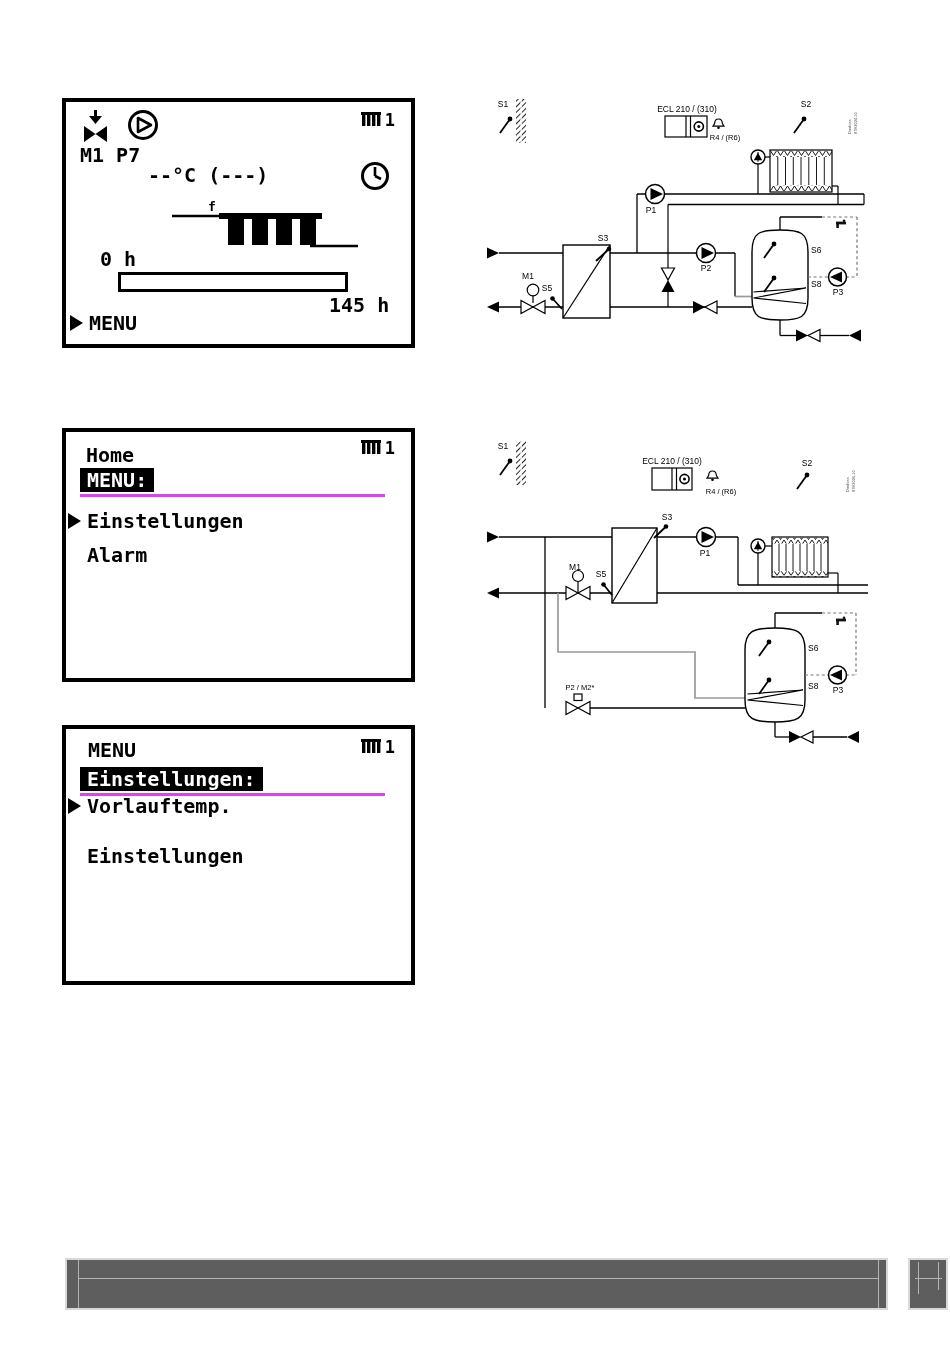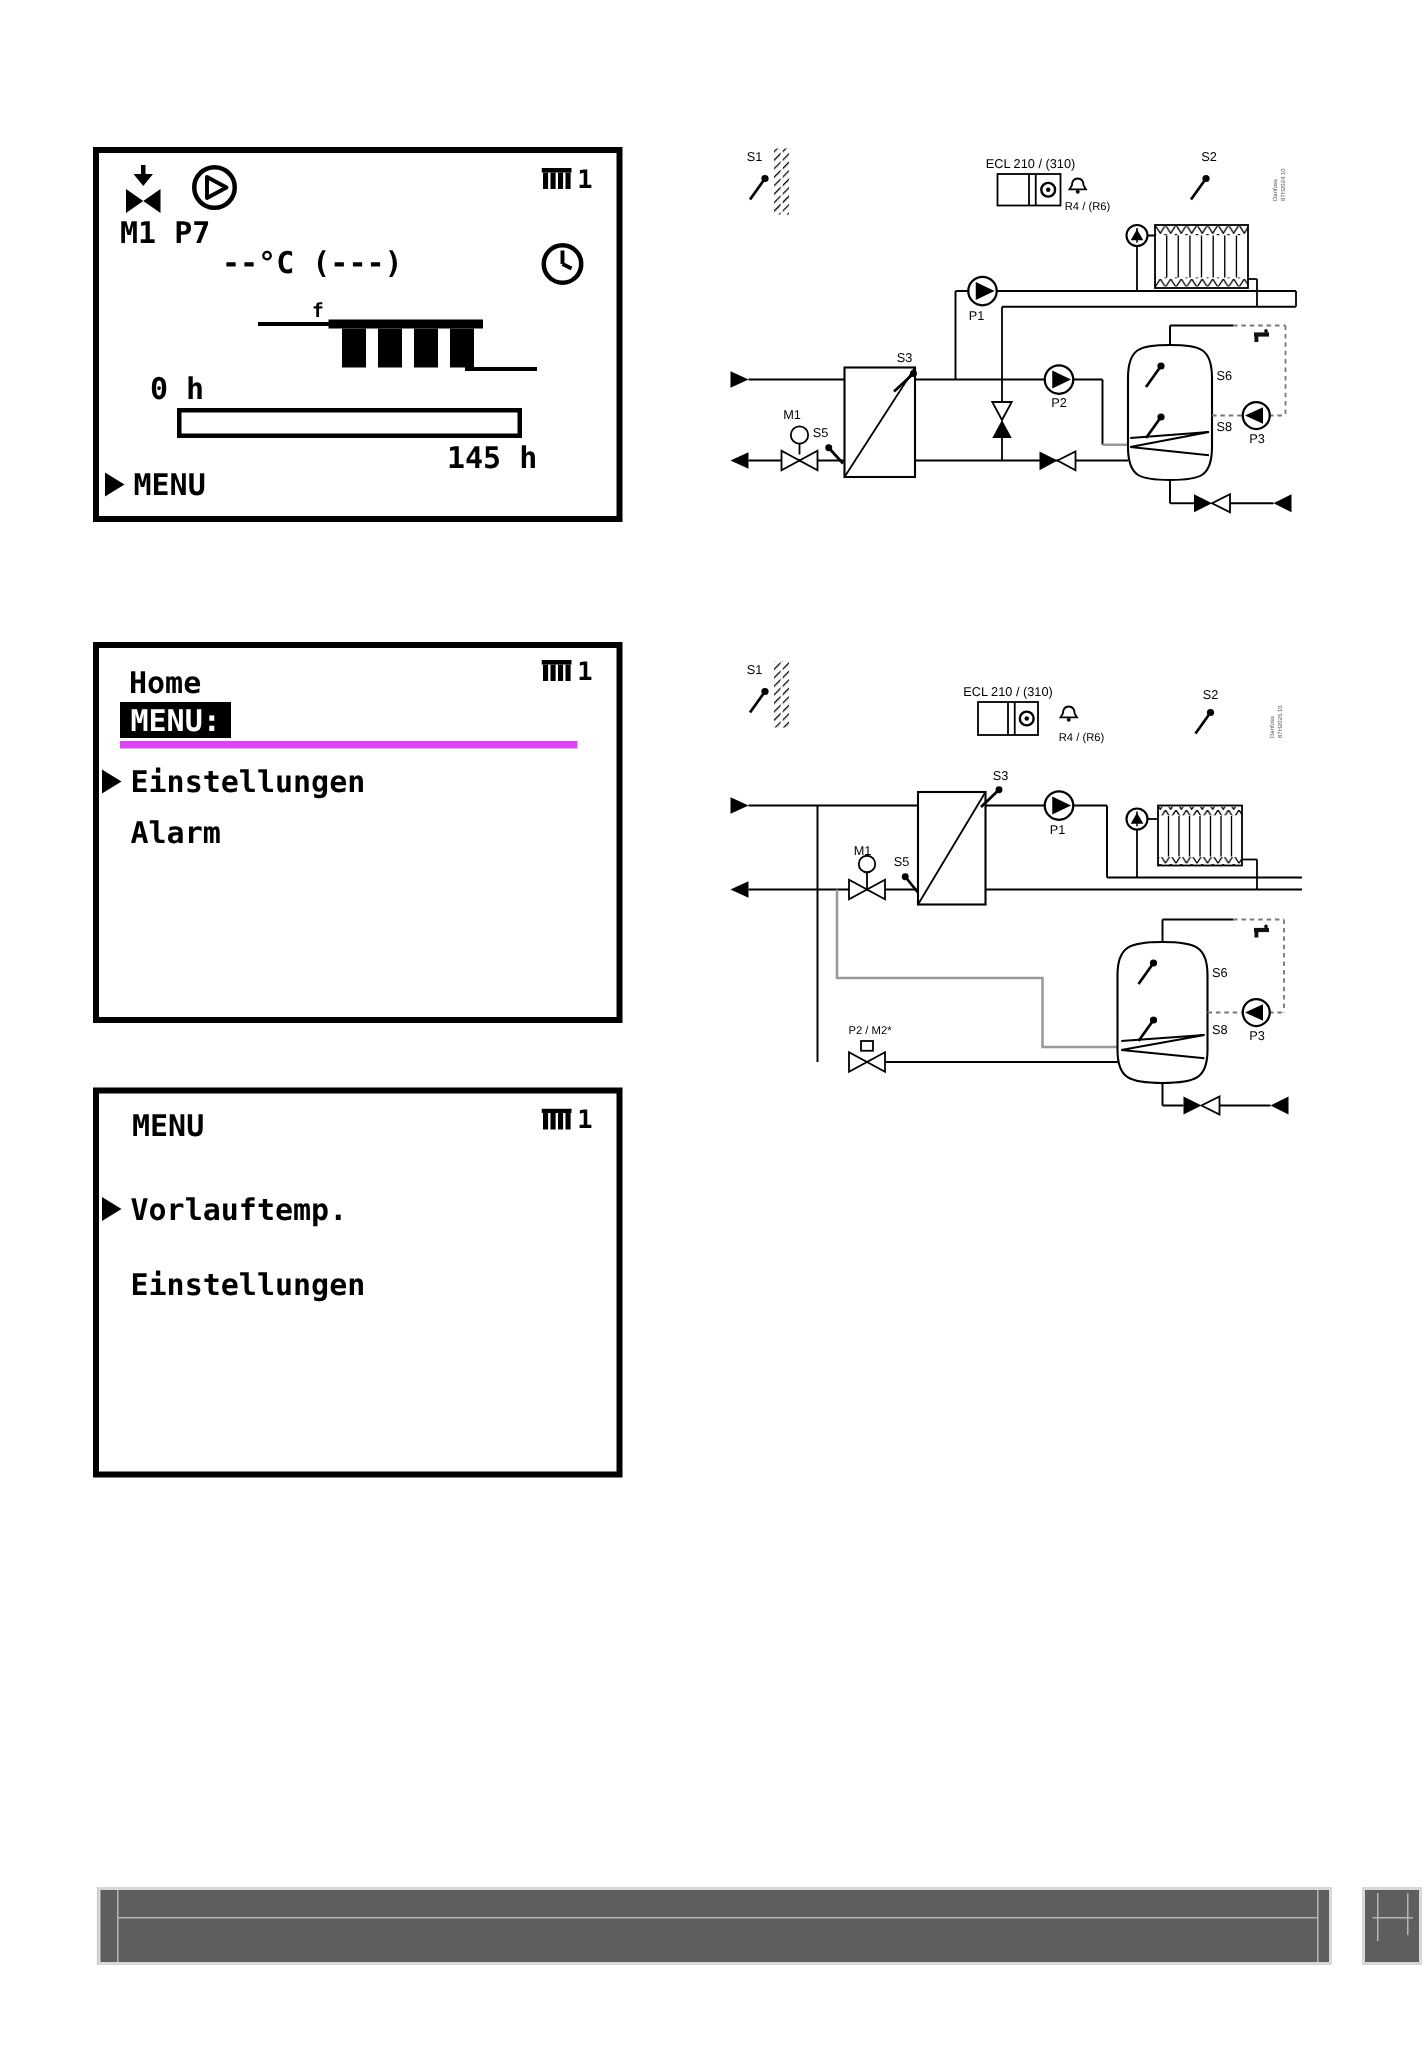--- a/index.html
+++ b/index.html
@@ -10,21 +10,21 @@
   .screen{position:absolute;background:#fff;border:4px solid #000;color:#000;
           font-family:"DejaVu Sans Mono",monospace;font-weight:bold}
   .abs{position:absolute}
   .lcd20{font-size:20px;line-height:1.1;white-space:pre}
   .badge{display:flex;align-items:flex-start;gap:2px}
   .badge span{font-size:17px;line-height:1}
   .cursor{width:0;height:0;border-left:13px solid #000;
           border-top:8px solid transparent;border-bottom:8px solid transparent}
   .menurow{display:flex;align-items:center;gap:6px}
   .inv{background:#000;color:#fff;padding:1px 7px;display:inline-block}
-  .hrule{border-bottom:5px solid #d946ef}
+  .hrule{border-bottom:3px solid #d946ef}
 
   
   svg.diag{position:absolute}
   svg text{font-family:"Liberation Sans",sans-serif;fill:#000}
   .lb{font-size:8.5px;text-anchor:middle}
   .lbs{font-size:8.5px;text-anchor:start}
   .lbsm{font-size:7.5px;text-anchor:middle}
   .wm{font-size:4px;fill:#555;text-anchor:start}
   .pl{stroke:#000;stroke-width:1.3;fill:none}
   .pl2{stroke:#000;stroke-width:1.2;fill:none}
@@ -120,21 +120,21 @@
     <rect x="49" y="18" width="103" height="6" fill="#000"></rect>
     <rect x="58" y="24" width="16" height="26" fill="#000"></rect>
     <rect x="82" y="24" width="16" height="26" fill="#000"></rect>
     <rect x="106" y="24" width="16" height="26" fill="#000"></rect>
     <rect x="130" y="24" width="16" height="26" fill="#000"></rect>
     <line x1="140" y1="51" x2="188" y2="51" stroke="#000" stroke-width="2.6"></line>
   </svg>
 
   <div class="abs lcd20" style="left:34px;top:146px">0 h</div>
   <div class="abs" style="left:52px;top:170px;width:224px;height:14px;border:3px solid #000"></div>
-  <div class="abs lcd20" style="left:232px;top:192px">145 h</div>
+  <div class="abs lcd20" style="left:263px;top:192px">145 h</div>
 
   <div class="abs menurow" style="left:4px;top:210px">
     <span class="cursor"></span>
     <span class="lcd20">MENU</span>
   </div>
 </div>
 
 <div class="screen" style="left:62px;top:428px;width:345px;height:246px">
   <div class="abs lcd20" style="left:20px;top:12px">Home</div>
   <div class="abs badge" style="right:16px;top:8px">
@@ -161,20 +161,23 @@
   <div class="abs lcd20" style="left:22px;top:10px">MENU</div>
   <div class="abs badge" style="right:16px;top:10px">
     <svg width="22" height="15">
       <rect x="0" y="0" width="20" height="3" fill="#000"></rect>
         <rect x="1" y="3" width="3.4" height="11" fill="#000"></rect>
         <rect x="6" y="3" width="3.4" height="11" fill="#000"></rect>
         <rect x="11" y="3" width="3.4" height="11" fill="#000"></rect>
         <rect x="16" y="3" width="3.4" height="11" fill="#000"></rect>
     </svg>
     <span>1</span>
+  </div>
+  <div class="abs hrule" style="left:14px;top:38px;width:305px;padding-bottom:2px">
+    <span class="inv lcd20">Einstellungen:</span>
   </div>
   <div class="abs menurow" style="left:2px;top:66px">
     <span class="cursor"></span>
     <span class="lcd20">Vorlauftemp.</span>
   </div>
   <div class="abs lcd20" style="left:21px;top:116px">Einstellungen</div>
 </div>
 
 <svg class="diag" style="left:485px;top:95px" width="390" height="260" viewBox="485 95 390 260">
 

